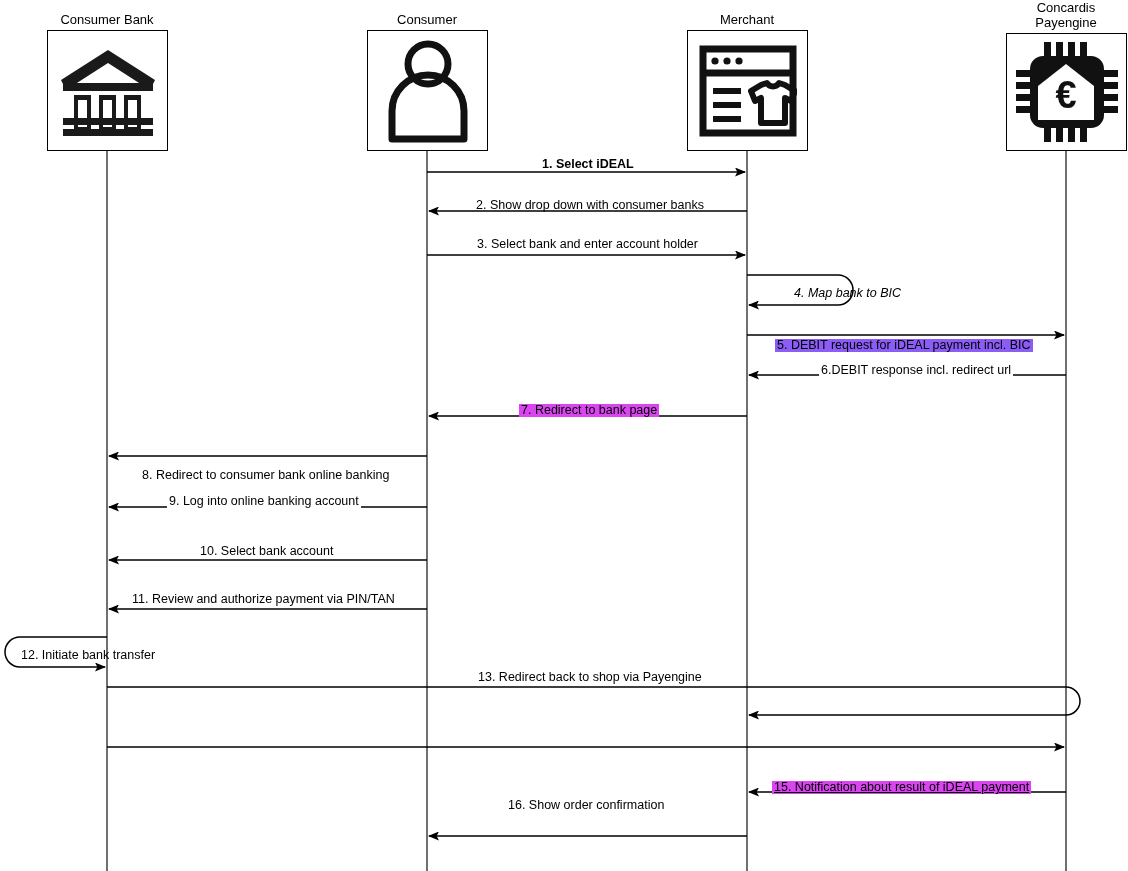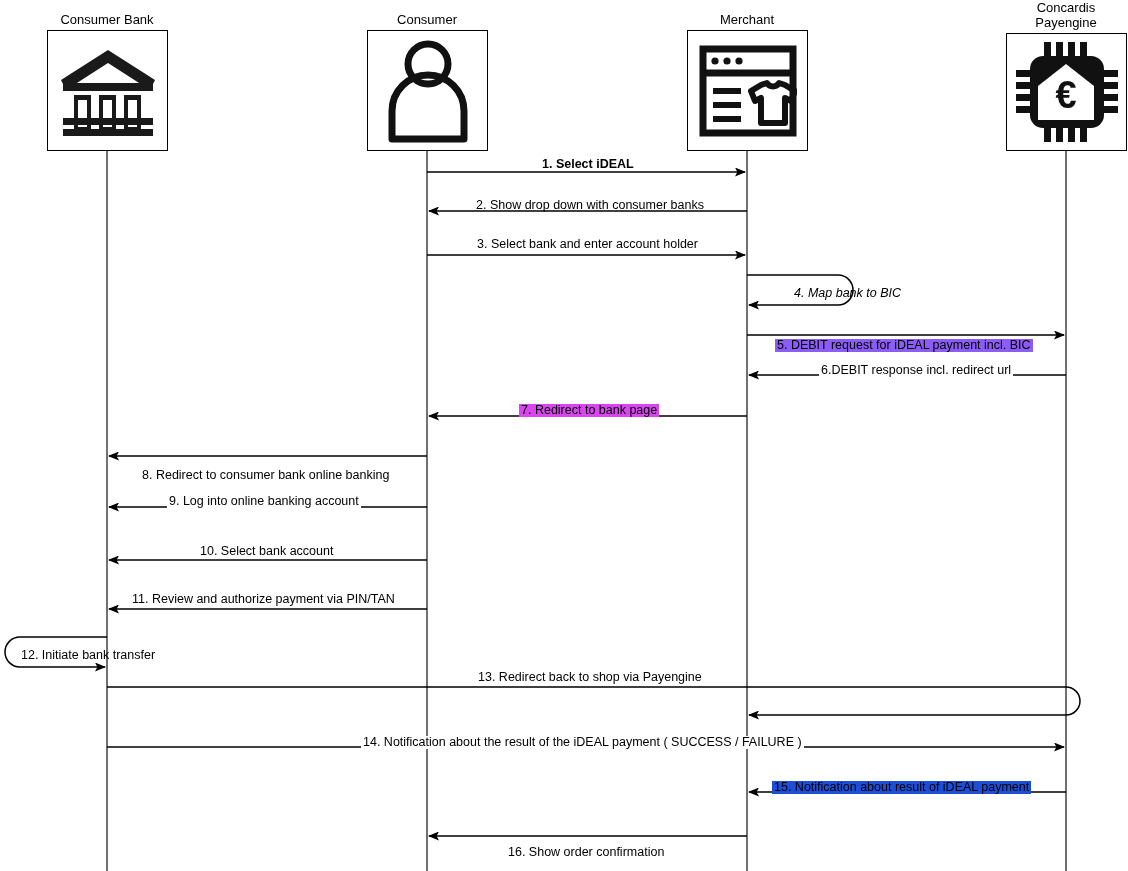--- a/index.html
+++ b/index.html
@@ -144,17 +144,16 @@
   <div class="lbl" style="left:794px;top:287px;font-style:italic;">4. Map bank to BIC</div>
   <div class="lbl" style="left:775px;top:339px;background:#8b5cf6;padding:0 2px;">5. DEBIT request for iDEAL payment incl. BIC</div>
   <div class="lbl" style="left:819px;top:364px;background:#fff;padding:0 2px;">6.DEBIT response incl. redirect url</div>
   <div class="lbl" style="left:519px;top:404px;background:#d946ef;padding:0 2px;">7. Redirect to bank page</div>
   <div class="lbl" style="left:140px;top:445px;background:#fff;padding:0 2px;margin-top:24px;">8. Redirect to consumer bank online banking</div>
   <div class="lbl" style="left:167px;top:495px;background:#fff;padding:0 2px;">9. Log into online banking account</div>
   <div class="lbl" style="left:198px;top:545px;background:#fff;padding:0 2px;">10. Select bank account</div>
   <div class="lbl" style="left:130px;top:593px;background:#fff;padding:0 2px;">11. Review and authorize payment via PIN/TAN</div>
   <div class="lbl" style="left:21px;top:649px;">12. Initiate bank transfer</div>
   <div class="lbl" style="left:478px;top:671px;">13. Redirect back to shop via Payengine</div>
-  <div class="lbl" style="left:361px;top:736px;background:#fff;padding:0 2px;">14. Notification about the result of the iDEAL payment ( SUCCESS / FAILURE )</div>
-  <div class="lbl" style="left:772px;top:781px;background:#1d4ed8;padding:0 2px;">15. Notification about result of iDEAL payment</div>
-  <div class="lbl" style="left:506px;top:846px;background:#fff;padding:0 2px;">16. Show order confirmation</div>
+  <div class="lbl" style="left:772px;top:781px;background:#d946ef;padding:0 2px;text-decoration:underline;">15. Notification about result of iDEAL payment</div>
+  <div class="lbl" style="left:506px;top:799px;background:#fff;padding:0 2px;">16. Show order confirmation</div>
 
 </div>
 
 </body></html>

